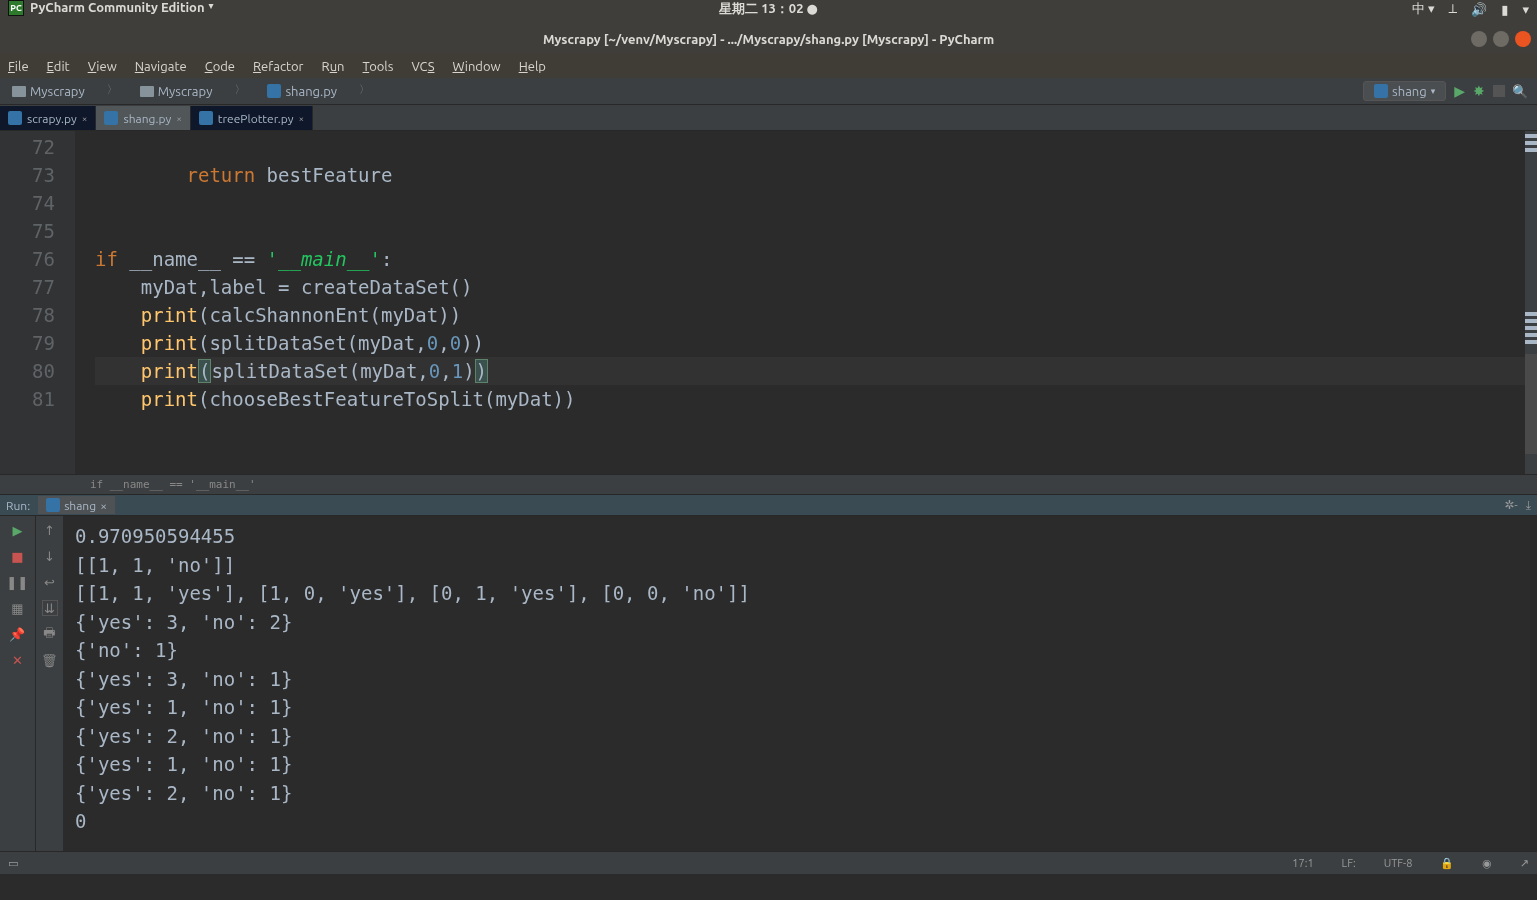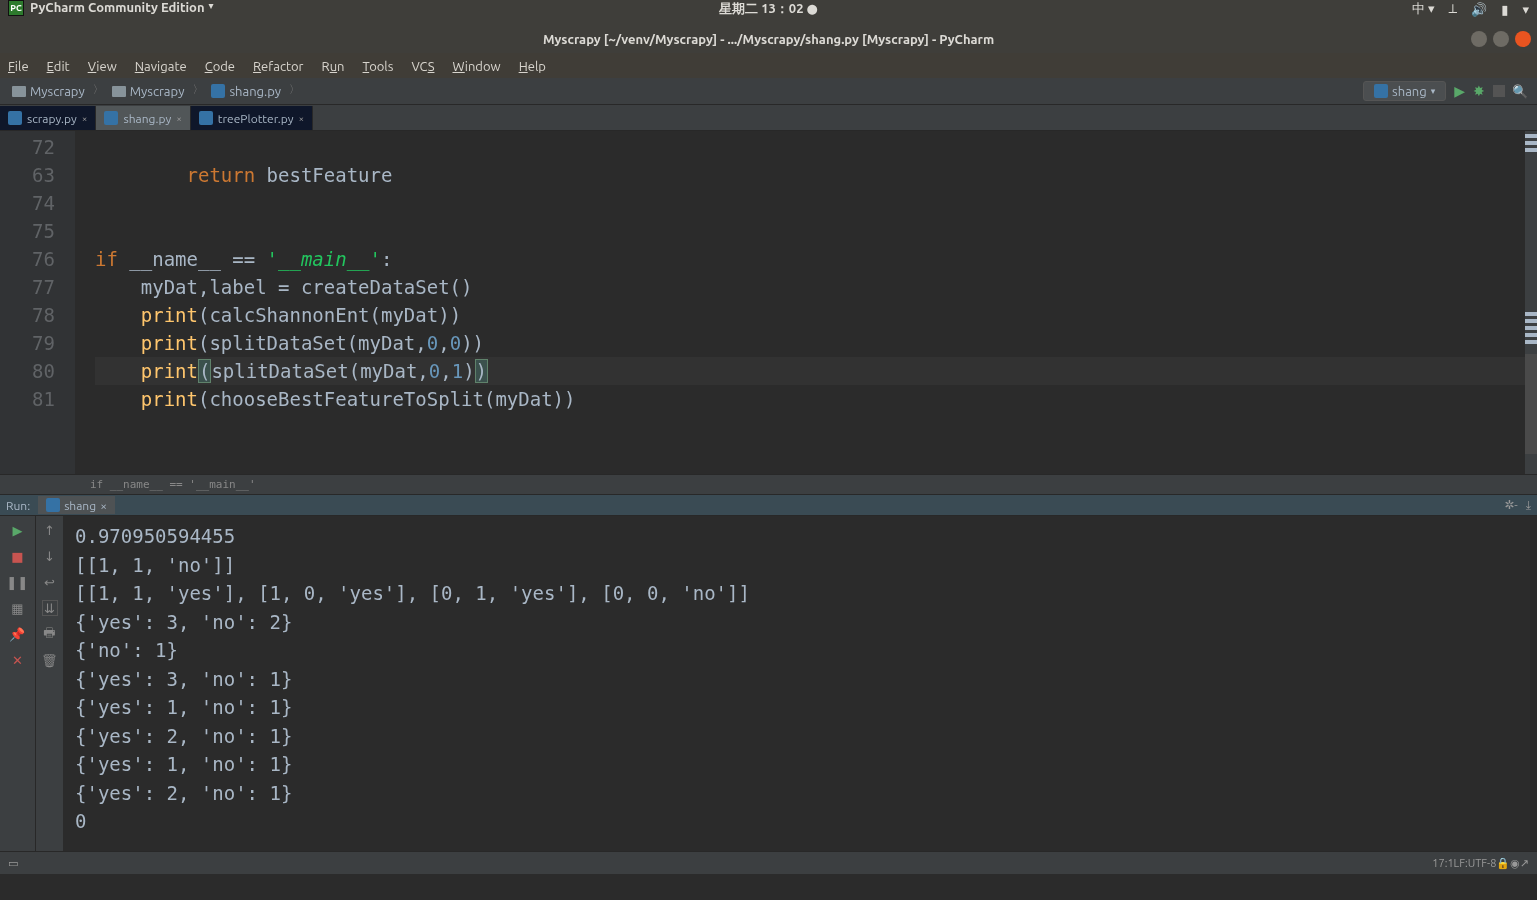--- a/index.html
+++ b/index.html
@@ -12,21 +12,21 @@
 .titlebar { height:28px; background:#3f3e3a; display:flex; align-items:center; justify-content:center; color:#dcdad5; font-weight:bold; position:relative; }
 .titlebar .winbtns { position:absolute; right:6px; display:flex; gap:6px; }
 .winbtn { width:16px; height:16px; border-radius:50%; }
 .winbtn.min { background:#6e6b64; }
 .winbtn.max { background:#6e6b64; }
 .winbtn.close { background:#e95420; }
 .menubar { height:25px; background:#403d37; display:flex; align-items:center; padding:0 8px; gap:18px; color:#d7d4cd; }
 .menubar span { cursor:default; }
 .menubar span u { text-decoration:underline; }
 .navbar { height:27px; background:#3c3f41; border-bottom:1px solid #282828; display:flex; align-items:center; padding:0 8px; gap:4px; }
-.breadcrumb { display:flex; align-items:flex-start; gap:4px; }
+.breadcrumb { display:flex; align-items:flex-start; gap:18px; }
 .bc-item { display:flex; align-items:center; gap:4px; padding:2px 4px; }
 .bc-sep { color:#777; font-size:11px; }
 .folder-icon { width:14px; height:11px; background:#87939a; border-radius:1px; }
 .py-icon { width:14px; height:14px; background:#3572a5; border-radius:2px; display:inline-block; }
 .navbar .rightctl { margin-left:auto; display:flex; align-items:center; gap:8px; }
 .run-config { background:#4b4e50; border:1px solid #555; padding:2px 10px; display:flex; align-items:center; gap:4px; border-radius:3px; }
 .tri-run { color:#59a869; font-size:14px; }
 .bug-icon { color:#59a869; font-size:14px; }
 .stop-icon { width:12px; height:12px; background:#545454; }
 .search-icon { color:#aaa; }
@@ -49,21 +49,21 @@
 .crumbbar { height:20px; background:#3c3f41; border-top:1px solid #282828; font-size:11px; color:#888; padding-left:90px; font-family:"DejaVu Sans Mono",monospace; display:flex; align-items:center; }
 .runbar { height:22px; background:#3a4b54; border-top:1px solid #282828; border-bottom:1px solid #282828; display:flex; align-items:center; padding:0 6px; gap:8px; font-size:12px; }
 .runbar .runtab { background:#4e5254; padding:2px 8px; display:flex; align-items:center; gap:4px; }
 .runbar .rightico { margin-left:auto; display:flex; gap:8px; color:#999; }
 .output-wrap { display:flex; height:335px; background:#2b2b2b; }
 .run-toolbar { width:35px; background:#3c3f41; display:flex; flex-direction:column; align-items:center; padding-top:6px; gap:10px; }
 .run-toolbar2 { width:28px; background:#3c3f41; display:flex; flex-direction:column; align-items:center; padding-top:6px; gap:10px; border-left:1px solid #282828; }
 .tico { width:16px; height:16px; display:flex; align-items:center; justify-content:center; font-size:13px; }
 .output { font-family:"DejaVu Sans Mono",monospace; font-size:19px; line-height:28.5px; padding:6px 12px; color:#a9b7c6; white-space:pre; flex:1; }
 .statusbar { height:23px; background:#3c3f41; border-top:1px solid #282828; display:flex; align-items:center; padding:0 8px; font-size:11px; color:#999; }
-.statusbar .sright { margin-left:auto; display:flex; gap:0; align-items:center; }
+.statusbar .sright { margin-left:auto; display:flex; gap:28px; align-items:center; }
 </style>
 </head>
 <body>
 
 <div class="topbar">
   <div class="icon-pc">PC</div>
   <span>PyCharm Community Edition</span>
   <span class="arrow">▾</span>
   <div class="center"><span>星期二 13：02</span> ●</div>
   <div class="right">
@@ -143,21 +143,21 @@
     <div class="tab">
       <span class="py-icon"></span>
       <span>treePlotter.py</span>
       <span class="close-x">×</span>
     </div>
   </div>
 
 <div class="editor-wrap">
   <div class="gutter" id="gutter">
       <div class="ln">72</div>
-      <div class="ln">63</div>
+      <div class="ln">73</div>
       <div class="ln">74</div>
       <div class="ln">75</div>
       <div class="ln">76</div>
       <div class="ln">77</div>
       <div class="ln">78</div>
       <div class="ln">79</div>
       <div class="ln">80</div>
       <div class="ln">81</div>
     </div>
   <div class="code" id="code"><div style="height: 28px;">&nbsp;</div><div style="height: 28px;">        <span class="k">return </span>bestFeature</div><div style="height: 28px;">&nbsp;</div><div style="height: 28px;">&nbsp;</div><div style="height: 28px;"><span class="k">if</span> __name__ == <span class="s">'__main__'</span>:</div><div style="height: 28px;">    myDat<span class="p">,</span>label = createDataSet()</div><div style="height: 28px;">    <span class="fn">print</span>(calcShannonEnt(myDat))</div><div style="height: 28px;">    <span class="fn">print</span>(splitDataSet(myDat<span class="p">,</span><span class="n">0</span><span class="p">,</span><span class="n">0</span>))</div><div style="background: rgb(50, 50, 50); height: 28px;">    <span class="fn">print</span><span class="paren-match">(</span>splitDataSet(myDat<span class="p">,</span><span class="n">0</span><span class="p">,</span><span class="n">1</span>)<span class="paren-match">)</span></div><div style="height: 28px;">    <span class="fn">print</span>(chooseBestFeatureToSplit(myDat))</div></div>

